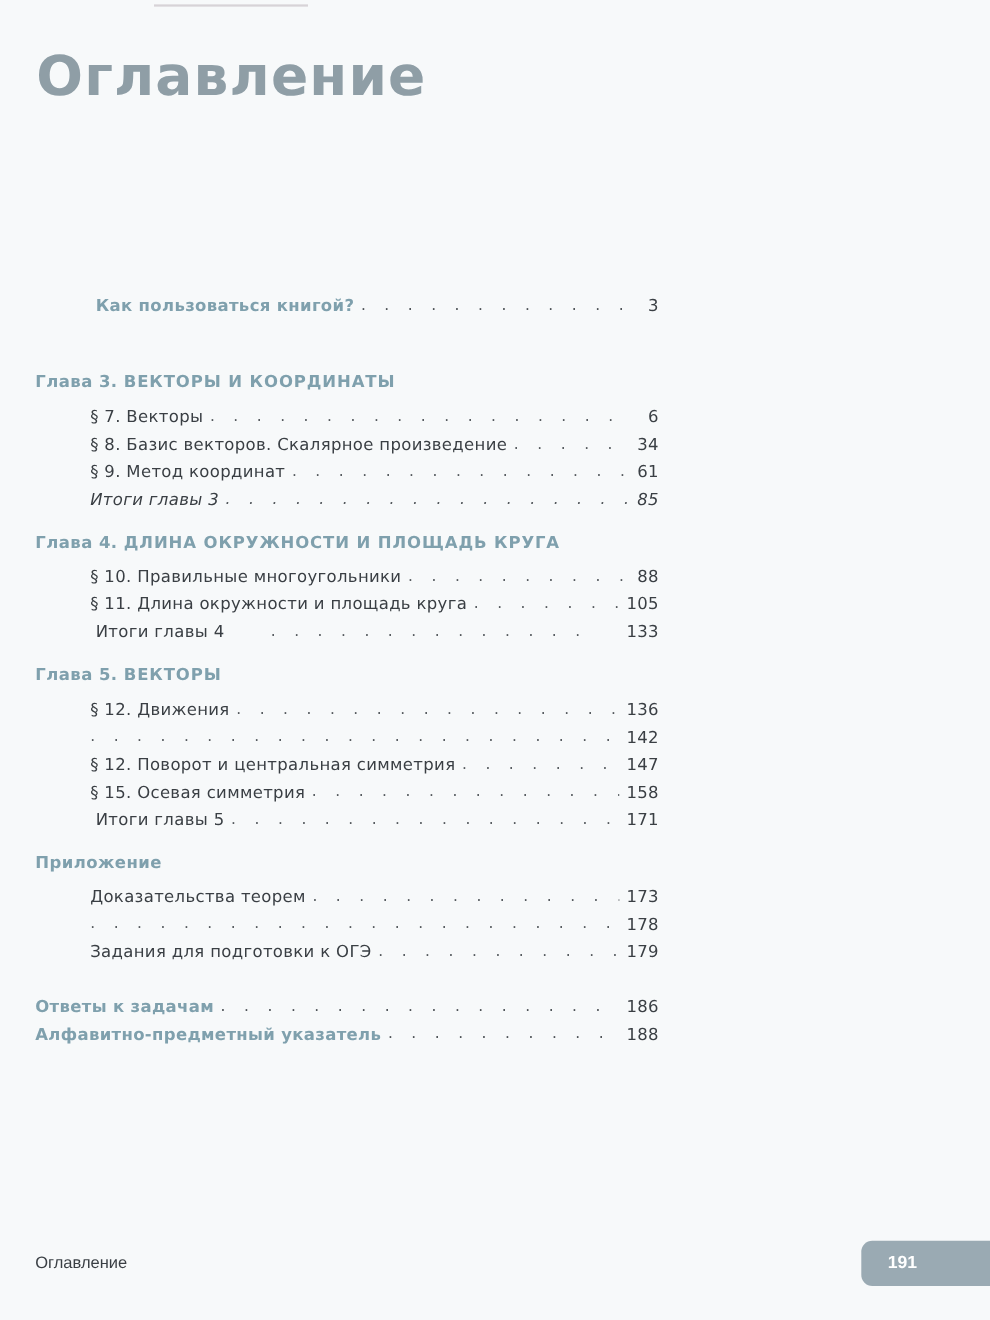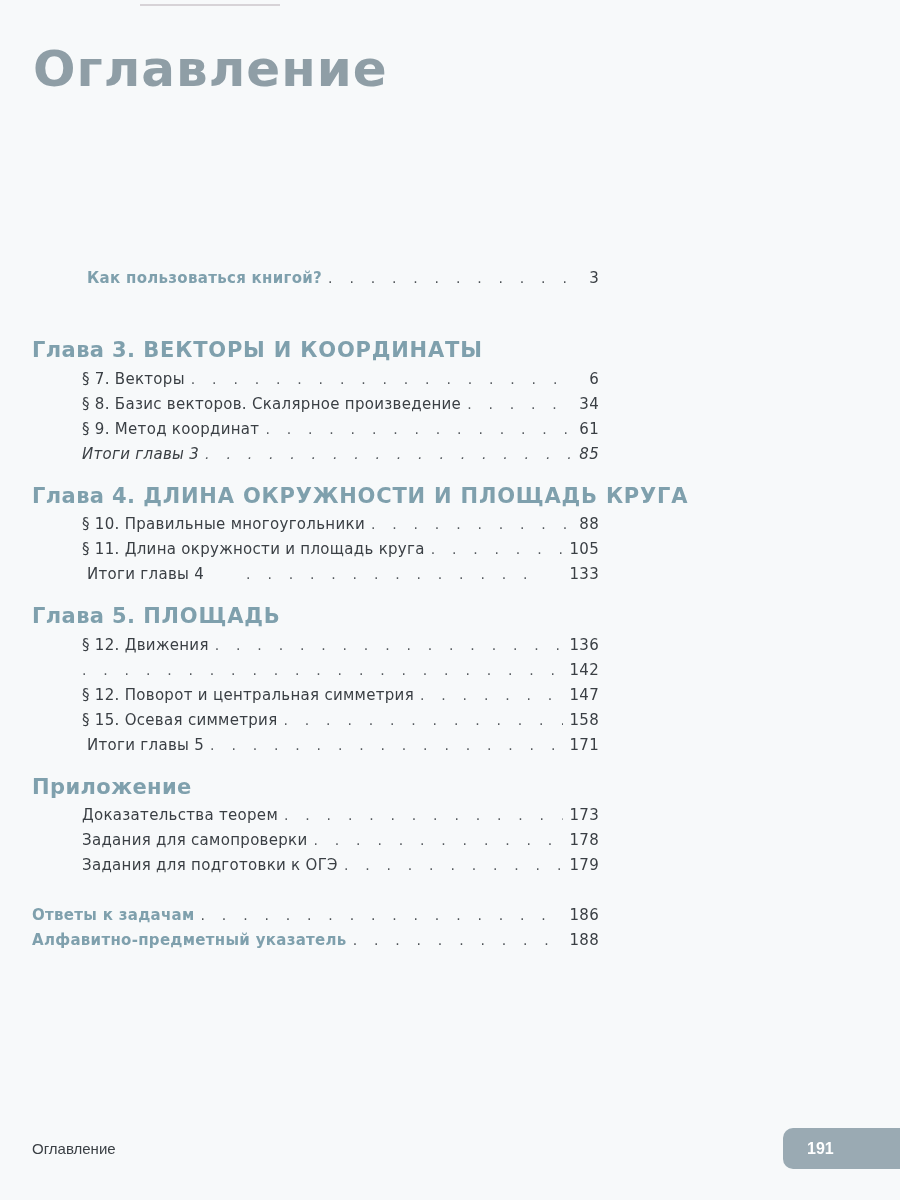--- a/index.html
+++ b/index.html
@@ -28,21 +28,21 @@
   .row .dots {
     flex: 1; overflow: hidden; white-space: nowrap;
     letter-spacing: 6.2px; color: #555a5e; font-size: 14px;
   }
   .row .page { white-space: nowrap; padding-left: 6px; text-align: right; min-width: 20px; }
   .row.accent { color: #7fa0ad; font-weight: bold; }
   .row.accent .dots { color: #4d5256; font-weight: normal; }
   .row.accent .page { color: #3a3f44; font-weight: normal; }
   .chapter-head {
     position: absolute; left: 32px;
-    font-size: 21px; font-weight: bold; color: #7fa0ad; letter-spacing: 0.4px;
+    font-size: 15px; font-weight: bold; color: #7fa0ad; letter-spacing: 0.4px;
     white-space: nowrap;
   }
   .chapter-head .caps { letter-spacing: 0.8px; }
   .footer-label {
     position: absolute; left: 32px; top: 1140px;
     font-family: "Liberation Sans", sans-serif; font-size: 15px; color: #3a3f44;
   }
   .page-badge {
     position: absolute; left: 783px; top: 1128px; width: 117px; height: 41px;
     background: #9aaab3; border-radius: 10px 0 0 10px;
@@ -106,21 +106,21 @@
     <span class="page">105</span>
   </div>
   <div class="row" style="left:87px; top:564px; width:512px;gap:36px;">
     <span class="label">Итоги главы 4</span>
     <span class="dots">. . . . . . . . . . . . . . . . . . . . . . . . . . . . . . . . . . . . . . . . . . . . . . . . . . . . . . . .</span>
     <span class="page">133</span>
   </div>
 
   <div class="chapter-head" style="top:604px;">
     <span>Глава 5.</span>
-    <span class="caps">ПЛОЩАДЬ</span>
+    <span class="caps">ВЕКТОРЫ</span>
   </div>
   <div class="row" style="left:82px; top:635px; width:517px;">
     <span class="label">§ 12. Движения</span>
     <span class="dots">. . . . . . . . . . . . . . . . . . . . . . . . . . . . . . . . . . . . . . . . . . . . . . . . . . . . . . . .</span>
     <span class="page">136</span>
   </div>
   <div class="row" style="left:82px; top:660px; width:517px;">
     <span class="dots">. . . . . . . . . . . . . . . . . . . . . . . . . . . . . . . . . . . . . . . . . . . . . . . . . . . . . . . .</span>
     <span class="page">142</span>
   </div>
@@ -142,21 +142,20 @@
 
   <div class="chapter-head" style="top:775px;">
     <span>Приложение</span>
   </div>
   <div class="row" style="left:82px; top:805px; width:517px;">
     <span class="label">Доказательства теорем</span>
     <span class="dots">. . . . . . . . . . . . . . . . . . . . . . . . . . . . . . . . . . . . . . . . . . . . . . . . . . . . . . . .</span>
     <span class="page">173</span>
   </div>
   <div class="row" style="left:82px; top:830px; width:517px;">
-    <span class="label">Задания для самопроверки</span>
     <span class="dots">. . . . . . . . . . . . . . . . . . . . . . . . . . . . . . . . . . . . . . . . . . . . . . . . . . . . . . . .</span>
     <span class="page">178</span>
   </div>
   <div class="row" style="left:82px; top:855px; width:517px;">
     <span class="label">Задания для подготовки к ОГЭ</span>
     <span class="dots">. . . . . . . . . . . . . . . . . . . . . . . . . . . . . . . . . . . . . . . . . . . . . . . . . . . . . . . .</span>
     <span class="page">179</span>
   </div>
 
   <div class="row accent" style="left:32px; top:905px; width:567px;">

